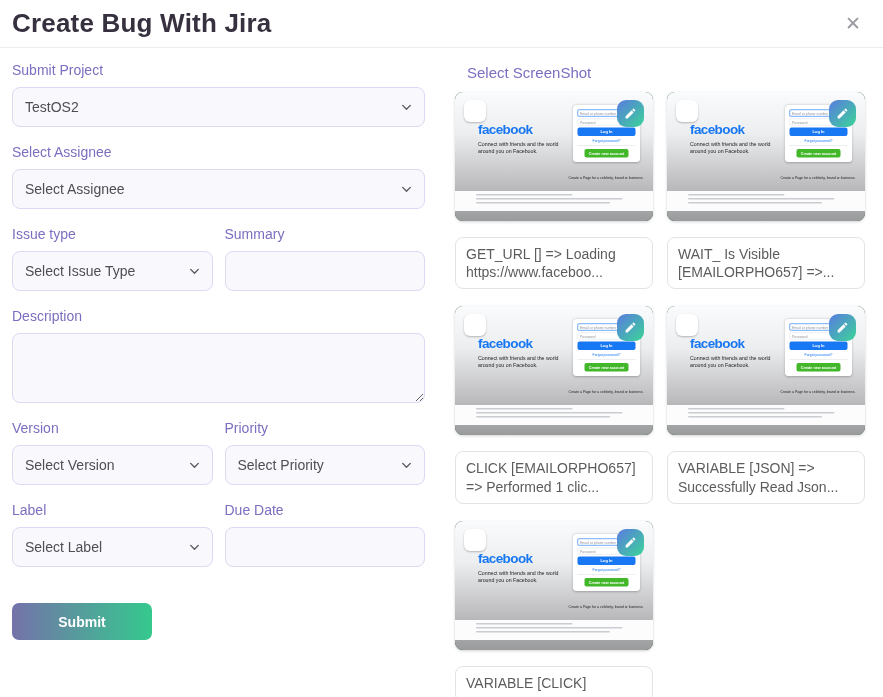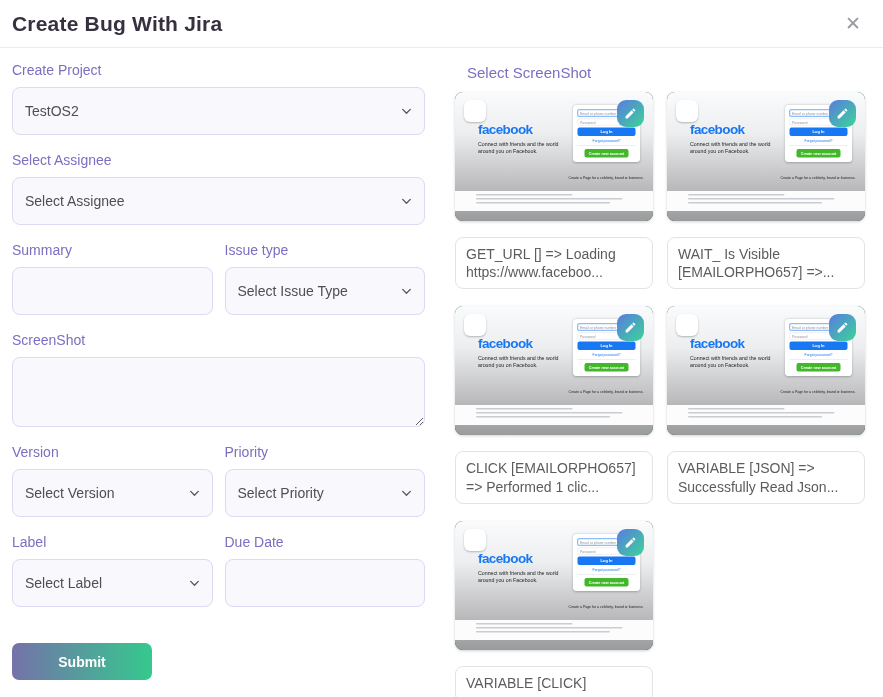--- a/index.html
+++ b/index.html
@@ -10,40 +10,40 @@
     font-family:"Liberation Sans", sans-serif;
     color:#4f4f53;
   }
   
   .modal-header {
     display:flex; align-items:center; justify-content:space-between;
     height:48px; padding:0 18px 0 12px;
     border-bottom:1px solid #ececf0;
   }
   .modal-title {
-    font-size:21px; font-weight:700; color:var(--title-color);
+    font-size:26px; font-weight:700; color:var(--title-color);
     letter-spacing:.2px;
     text-align:center;
   }
   .close-btn {
     background:none; border:none; cursor:pointer;
     font-size:19px; color:#9a9aa0; line-height:1; padding:2px 4px;
   }
   
   .content { display:flex; gap:30px; padding:14px 12px 0 12px; }
   .form-col { width:413px; flex:none; }
   .shots-col { flex:1; min-width:0; }
   
   .fgroup { margin-bottom:17px; }
   .flabel {
     display:block; color:var(--accent-purple);
     font-size:14px; margin-bottom:9px;
   }
   .control {
-    width:100%; height:48px;
+    width:100%; height:40px;
     border:1px solid var(--field-border);
     background:var(--field-bg);
     border-radius:8px;
     font-size:14px; color:var(--field-text);
     padding:0 12px;
     font-family:"Liberation Sans", sans-serif;
     outline:none;
   }
   select.control {
     appearance:none; -webkit-appearance:none; -moz-appearance:none;
@@ -151,21 +151,21 @@
   <button class="close-btn">
     <span>✕</span>
   </button>
 </div>
 
 <div class="content">
 
   <div class="form-col">
 
     <div class="fgroup">
-      <label class="flabel">Create Project</label>
+      <label class="flabel">Submit Project</label>
       <div class="select-wrap">
         <select class="control">
           <option>TestOS2</option>
         </select>
         <span class="chev">
           <svg width="13" height="13" viewBox="0 0 24 24" fill="none" stroke="#5a5a60" stroke-width="2.6" stroke-linecap="round" stroke-linejoin="round">
               <path d="M5 9l7 7 7-7"></path>
             </svg>
         </span>
       </div>
@@ -180,40 +180,40 @@
         <span class="chev">
           <svg width="13" height="13" viewBox="0 0 24 24" fill="none" stroke="#5a5a60" stroke-width="2.6" stroke-linecap="round" stroke-linejoin="round">
               <path d="M5 9l7 7 7-7"></path>
             </svg>
         </span>
       </div>
     </div>
 
     <div class="row2 fgroup" style="margin-bottom:17px;">
       <div class="col">
-        <label class="flabel">Summary</label>
-        <input class="control" type="text" value="" style="">
-      </div>
-      <div class="col">
         <label class="flabel">Issue type</label>
         <div class="select-wrap">
           <select class="control">
             <option>Select Issue Type</option>
           </select>
           <span class="chev">
             <svg width="13" height="13" viewBox="0 0 24 24" fill="none" stroke="#5a5a60" stroke-width="2.6" stroke-linecap="round" stroke-linejoin="round">
                 <path d="M5 9l7 7 7-7"></path>
               </svg>
           </span>
         </div>
       </div>
+      <div class="col">
+        <label class="flabel">Summary</label>
+        <input class="control" type="text" value="" style="">
+      </div>
     </div>
 
     <div class="fgroup">
-      <label class="flabel">ScreenShot</label>
+      <label class="flabel">Description</label>
       <textarea class="control" style=""></textarea>
     </div>
 
     <div class="row2 fgroup">
       <div class="col">
         <label class="flabel">Version</label>
         <div class="select-wrap">
           <select class="control">
             <option>Select Version</option>
           </select>

